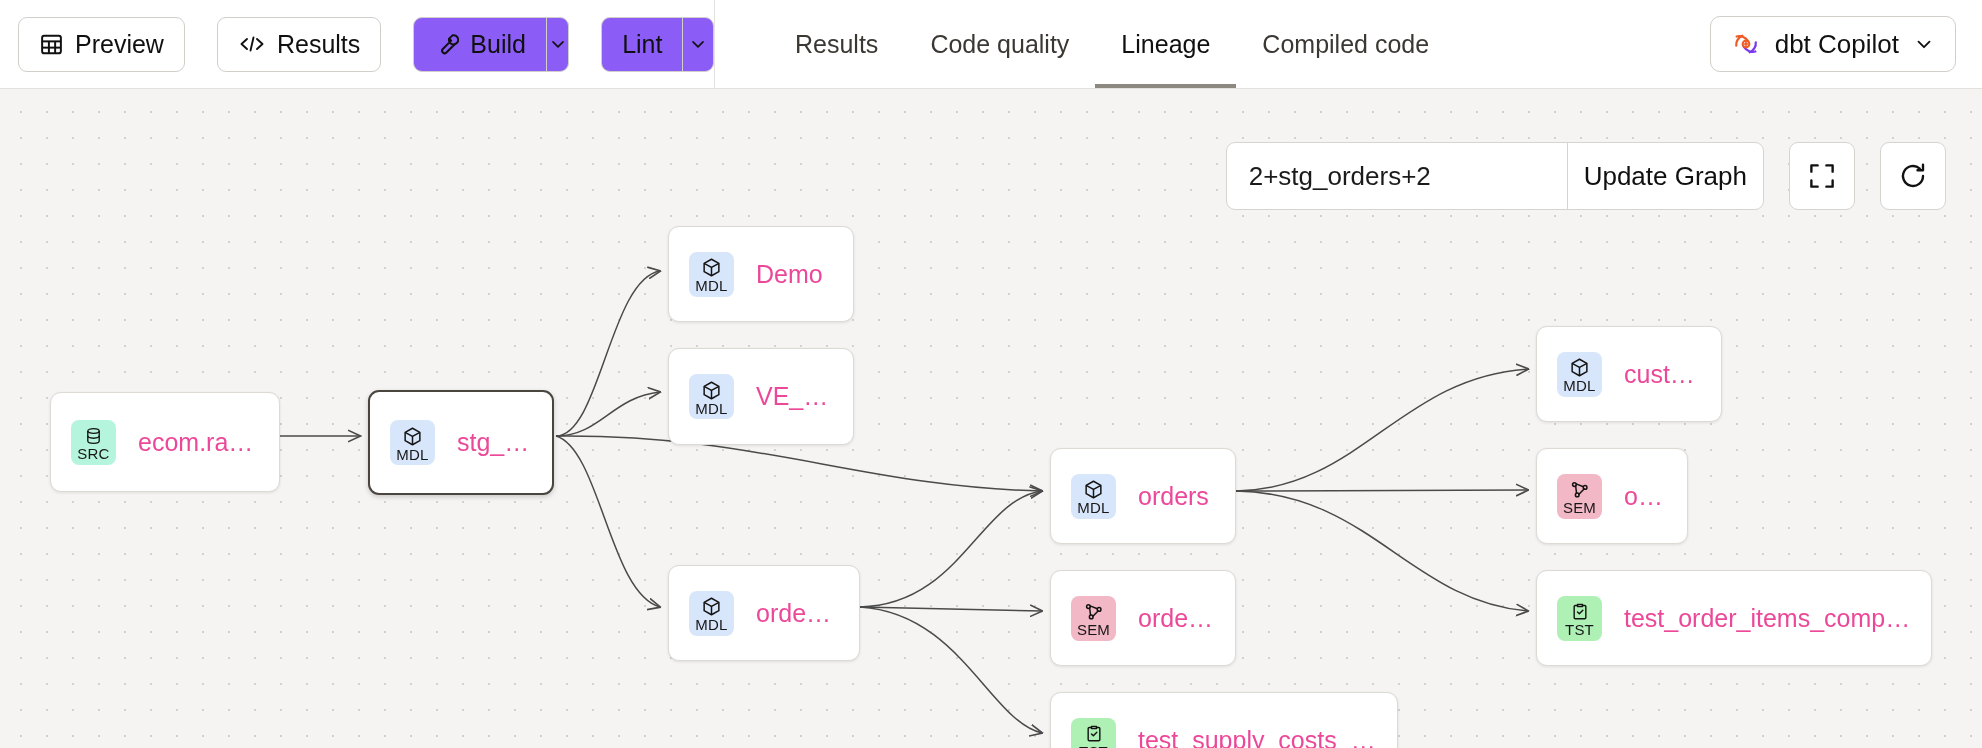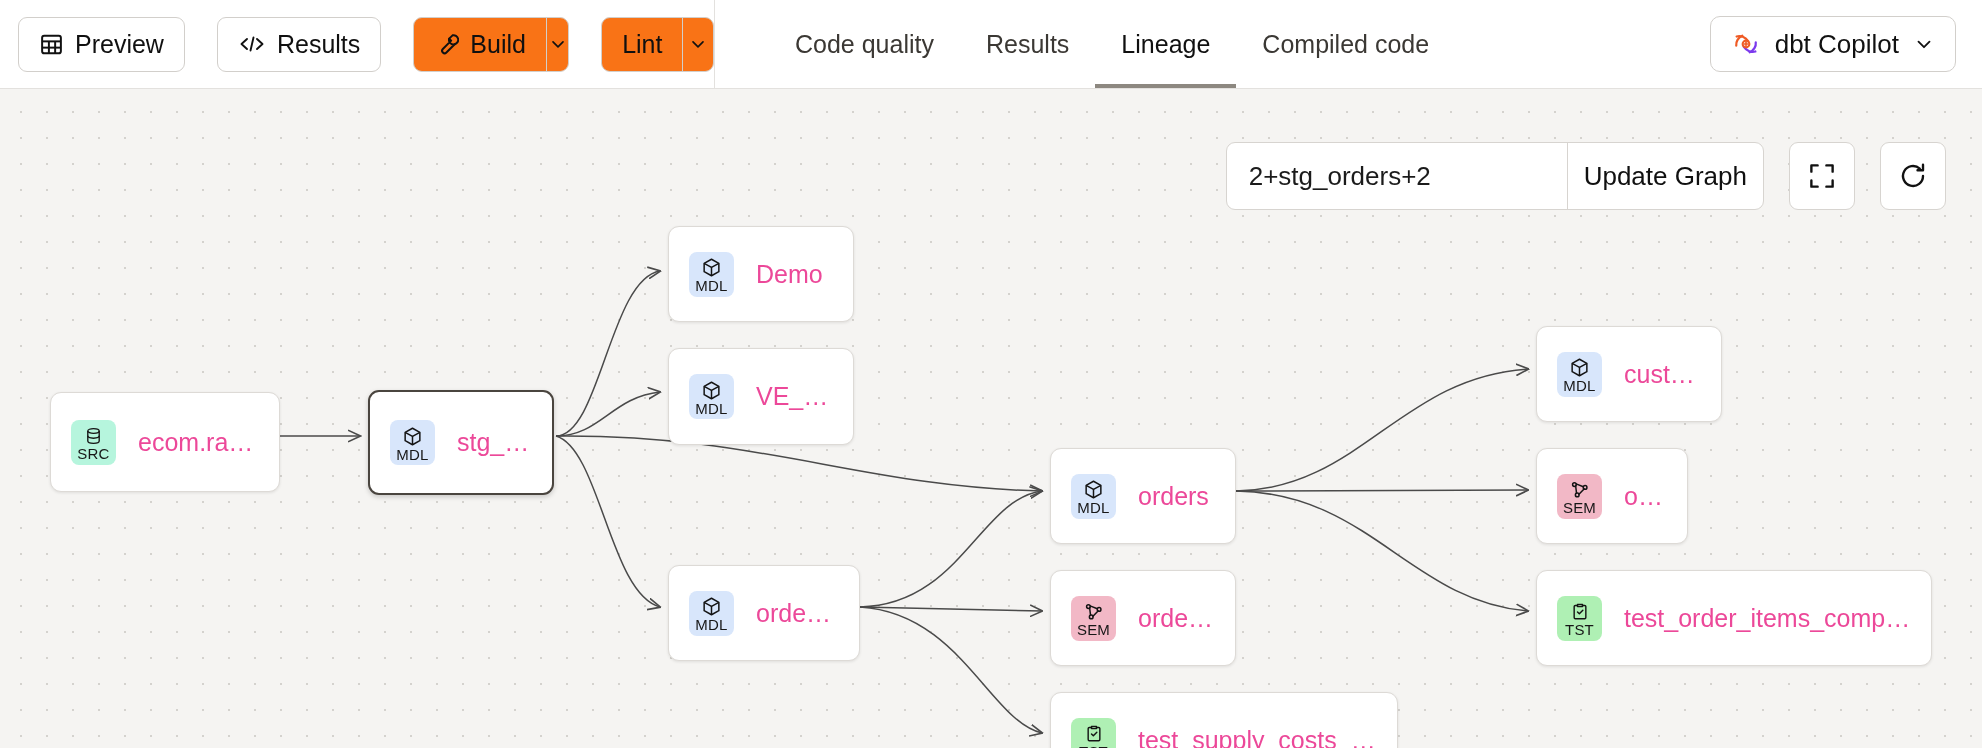--- a/index.html
+++ b/index.html
@@ -36,21 +36,21 @@
     font-size: 25px;
     color: #101010;
     cursor: pointer;
     white-space: nowrap;
   }
   .split {
     display: flex; align-items: stretch;
     height: 55px;
     border: 1px solid #d2cfcb;
     border-radius: 9px;
-    background: #f97316;
+    background: #8b5cf6;
     overflow: hidden;
   }
   .split .main-part {
     display: flex; align-items: center; justify-content: center; gap: 11px;
     padding: 0 20px;
     font-size: 25px; color: #101010; cursor: pointer;
   }
   .split .caret-part {
     display: flex; align-items: center; justify-content: center;
     width: 52px;
@@ -263,24 +263,24 @@
           <svg width="20" height="20" viewBox="0 0 24 24" fill="none" stroke="#111" stroke-width="2" stroke-linecap="round" stroke-linejoin="round">
             <polyline points="6,9.5 12,15.5 18,9.5"></polyline>
           </svg>
         </span>
       </div>
     </div>
   </div>
 
   <div class="tabs">
     <div class="tab">
+      <span>Results</span>
+    </div>
+    <div class="tab">
       <span>Code quality</span>
-    </div>
-    <div class="tab">
-      <span>Results</span>
     </div>
     <div class="tab active">
       <span>Lineage</span>
     </div>
     <div class="tab">
       <span>Compiled code</span>
     </div>
   </div>
 
   <div class="copilot-wrap">

